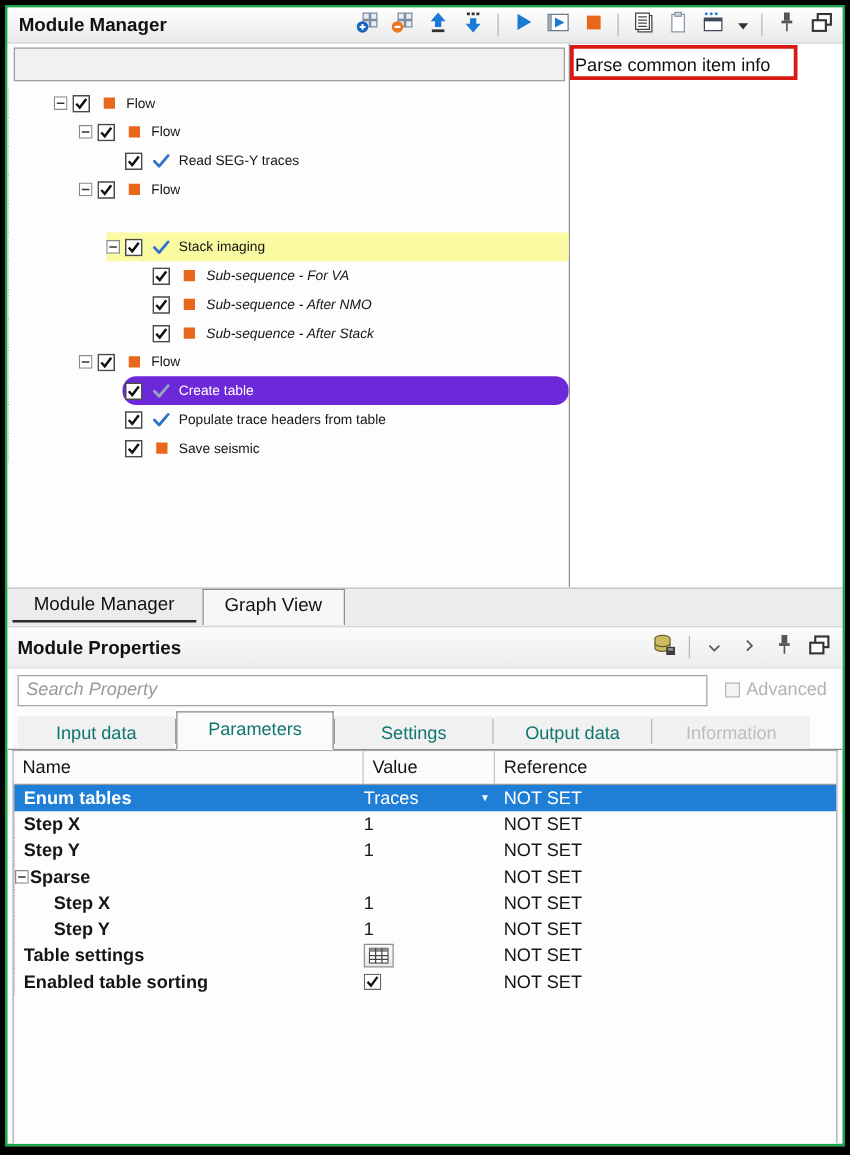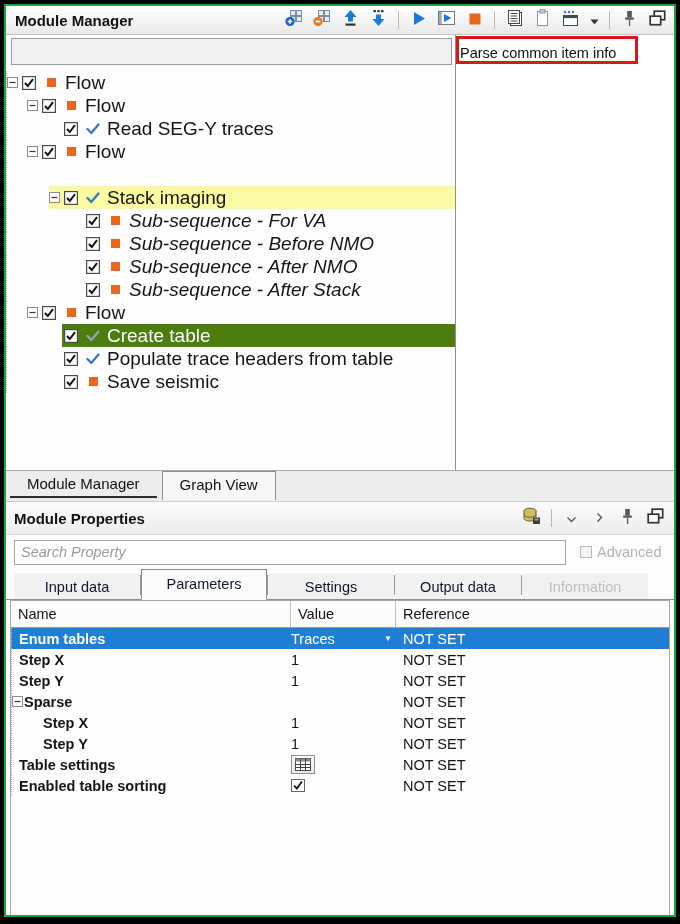--- a/index.html
+++ b/index.html
@@ -19,25 +19,25 @@
   
   .split{flex:0 0 436px;display:flex;overflow:hidden;background:#fdfdfd;border-bottom:1px solid #a8a8a8;}
   .left-panel{flex:0 0 450px;border-right:1px solid #8f8f8f;display:flex;flex-direction:column;background:#fdfdfd;}
   .filter-box{margin:3px 3px 4px 5px;height:27px;background:#f1f1f1;border:1px solid #9b9b9b;}
   .tree{flex:1;overflow:hidden;padding-top:2px;}
   .right-panel{flex:1;background:#fff;position:relative;}
   .red-box{position:absolute;left:0;top:1px;width:182px;height:28px;border:3px solid #da1914;display:flex;align-items:flex-end;background:#fff;}
   .red-box span{font-size:14.5px;color:#111;padding-left:1px;white-space:nowrap;}
 
   
-  .trow{height:23px;display:flex;align-items:center;font-size:19px;color:#151515;}
+  .trow{height:23px;display:flex;align-items:center;font-size:11px;color:#151515;gap:36px;}
   .tindent{flex:0 0 auto;height:100%;}
   .tzone{display:flex;align-items:center;flex:1;height:100%;gap:0;}
   .trow.hl .tzone{background:#fafaa2;}
-  .trow.sel .tzone{background:#4d7c0f;}
+  .trow.sel .tzone{background:#6d28d9;border-radius:11px;}
   .trow.sel .tlabel{color:#fff;}
   .texp{flex:0 0 13px;display:inline-flex;align-items:center;}
   .tcb{flex:0 0 20px;display:inline-flex;align-items:center;padding-left:2px;}
   .ticon{flex:0 0 22px;display:inline-flex;align-items:center;justify-content:center;}
   .osq{width:9px;height:9px;background:#e8671c;display:inline-block;}
   .tlabel{padding-left:3px;white-space:nowrap;}
   .tlabel.it{font-style:italic;}
 
   
   .dockbar{flex:0 0 31px;background:#ececec;display:flex;align-items:flex-start;padding-left:4px;border-bottom:1px solid #d0d0d0;}
@@ -52,21 +52,21 @@
   
   .search-row{flex:0 0 34px;display:flex;align-items:center;padding:0 10px 0 8px;background:#fdfdfd;}
   .search-input{width:552px;height:25px;border:1px solid #a5a5a5;background:#fff;font-size:14.5px;padding:0 6px;color:#333;outline:none;}
   .search-input::placeholder{font-style:italic;color:#9a9a9a;}
   .adv{display:flex;align-items:center;margin-left:14px;gap:5px;}
   .adv .box{width:12px;height:12px;border:1px solid #b9b9b9;background:#f4f4f4;}
   .adv .lbl{font-size:14.5px;color:#b3b3b3;}
 
   
   .ptabs{flex:0 0 31px;background:#fdfdfd;display:flex;align-items:flex-end;padding-left:8px;border-bottom:1px solid #8f8f8f;position:relative;}
-  .ptab{flex:0 0 126px;height:26px;line-height:26px;text-align:center;font-size:14.5px;color:#0f172a;background:#f1f1f1;border:1px solid #f1f1f1;border-bottom:none;}
+  .ptab{flex:0 0 126px;height:26px;line-height:26px;text-align:center;font-size:14.5px;color:#0f766e;background:#f1f1f1;border:1px solid #f1f1f1;border-bottom:none;}
   .ptab.active{background:#fbfbfb;border:1px solid #8a8a8a;border-bottom:1px solid #fbfbfb;height:31px;line-height:29px;margin-bottom:-1px;z-index:2;}
   .ptab.disabled{color:#bdbdbd;}
   .psep{flex:0 0 1px;height:20px;background:#9a9a9a;margin-bottom:4px;}
 
   
   .grid{flex:1;display:flex;flex-direction:column;background:#fdfdfd;margin:0 4px;border:1px solid #a8a8a8;border-bottom:none;}
   .ghead{flex:0 0 27px;display:flex;background:#fcfcfc;border-bottom:1px solid #9a9a9a;}
   .ghead .gc{display:flex;align-items:center;padding-left:7px;font-size:14.5px;color:#141414;border-right:1px solid #c2c2c2;}
   .gc.c-name{flex:0 0 280px;}
   .gc.c-value{flex:0 0 105px;}
@@ -324,35 +324,20 @@
               <span class="tzone">
                 <span class="tcb">
                   <svg width="14" height="14" viewBox="0 0 14 14">
                     <rect x="0.5" y="0.5" width="13" height="13" fill="#fff" stroke="#4a4a4a" stroke-width="1.4"></rect>
                     <path d="M3 7 L5.8 10 L11 3.2" stroke="#111" stroke-width="2" fill="none"></path>
                   </svg>
                 </span>
                 <span class="ticon">
                   <span class="osq"></span>
                 </span>
-                <span class="tlabel it">Sub-sequence - Before NMO</span>
-              </span>
-            </div>
-            <div class="trow">
-              <span class="tindent dots" style="width: 78px;"></span>
-              <span class="tzone">
-                <span class="tcb">
-                  <svg width="14" height="14" viewBox="0 0 14 14">
-                    <rect x="0.5" y="0.5" width="13" height="13" fill="#fff" stroke="#4a4a4a" stroke-width="1.4"></rect>
-                    <path d="M3 7 L5.8 10 L11 3.2" stroke="#111" stroke-width="2" fill="none"></path>
-                  </svg>
-                </span>
-                <span class="ticon">
-                  <span class="osq"></span>
-                </span>
                 <span class="tlabel it">Sub-sequence - After NMO</span>
               </span>
             </div>
             <div class="trow">
               <span class="tindent dots" style="width: 78px;"></span>
               <span class="tzone">
                 <span class="tcb">
                   <svg width="14" height="14" viewBox="0 0 14 14">
                     <rect x="0.5" y="0.5" width="13" height="13" fill="#fff" stroke="#4a4a4a" stroke-width="1.4"></rect>
                     <path d="M3 7 L5.8 10 L11 3.2" stroke="#111" stroke-width="2" fill="none"></path>

